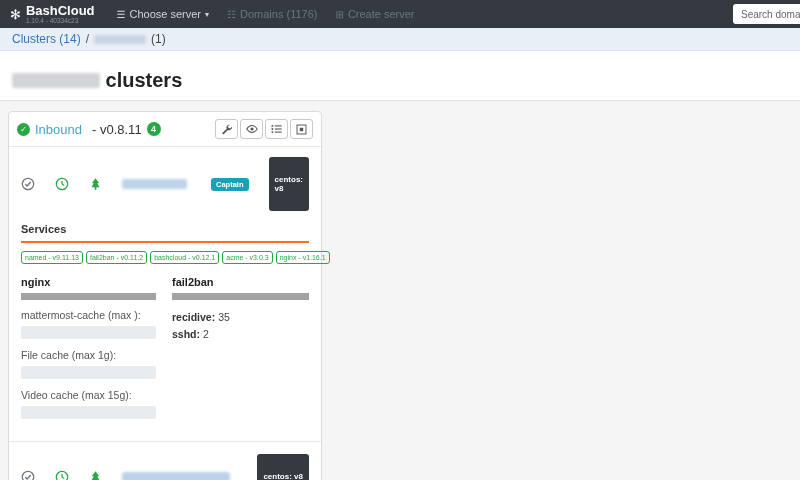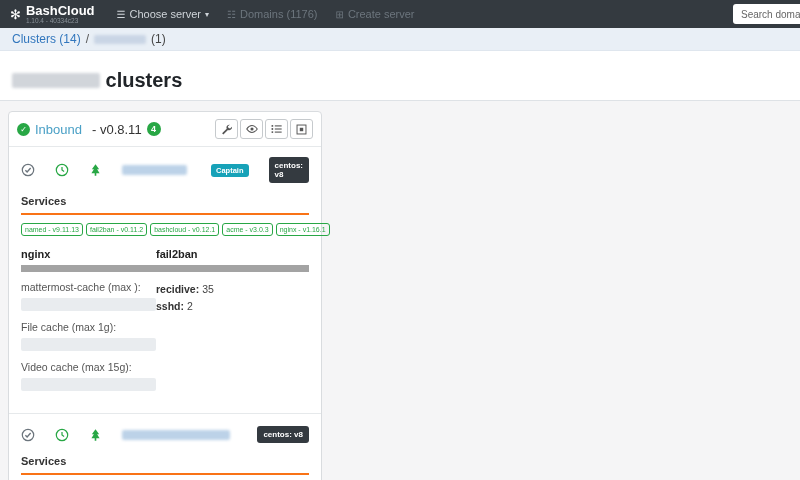--- a/index.html
+++ b/index.html
@@ -63,31 +63,31 @@
     cursor:pointer; padding:0; }
   .tbtn svg { display:block; }
 
   .card-body { padding:10px 12px 12px; font-size:10.5px; color:#444; }
 
   .server-row { display:flex; align-items:center; gap:20px; }
   .mini-ico svg { display:block; }
   .captain-badge { background:#17a2b8; color:#fff; font-size:7.5px; font-weight:bold;
     padding:2px 5px; border-radius:3px; margin-left:4px; }
   .os-badge { margin-left:auto; background:#343a40; color:#fff; font-size:8px;
-    font-weight:bold; padding:4px 6px; border-radius:3px; }
+    font-weight:bold; padding:18px 6px; border-radius:3px; }
 
   .services-label { margin-top:12px; font-size:11px; font-weight:600; color:#333;
     border-bottom:2px solid #f97316; padding-bottom:6px; }
   .service-badges { margin-top:8px; display:flex; gap:3px; flex-wrap:nowrap; }
   .svc-badge { border:1px solid #28a745; color:#28a745; font-size:7px;
     padding:2px 3px; border-radius:3px; white-space:nowrap; }
 
   .cols { display:flex; margin-top:12px; }
   .col-left { width:135px; }
-  .col-right { flex:1; margin-left:0; }
+  .col-right { flex:1; margin-left:16px; }
   .col-header { font-size:11px; font-weight:bold; color:#222;
     border-bottom:7px solid #a3a3a3; padding-bottom:5px; margin-bottom:9px; }
   .cache-label { font-size:10.5px; color:#555; line-height:1.25; }
   .progress { height:13px; background:#e9ecef; border-radius:2px; margin:4px 0 10px;
     overflow:hidden; }
   .stat-line { font-size:10.5px; color:#444; line-height:1.6; }
   .stat-key { font-weight:bold; color:#333; }
 
   .server-divider { border:none; border-top:1px solid #e6e9eb; margin:12px -12px; }
 </style>

